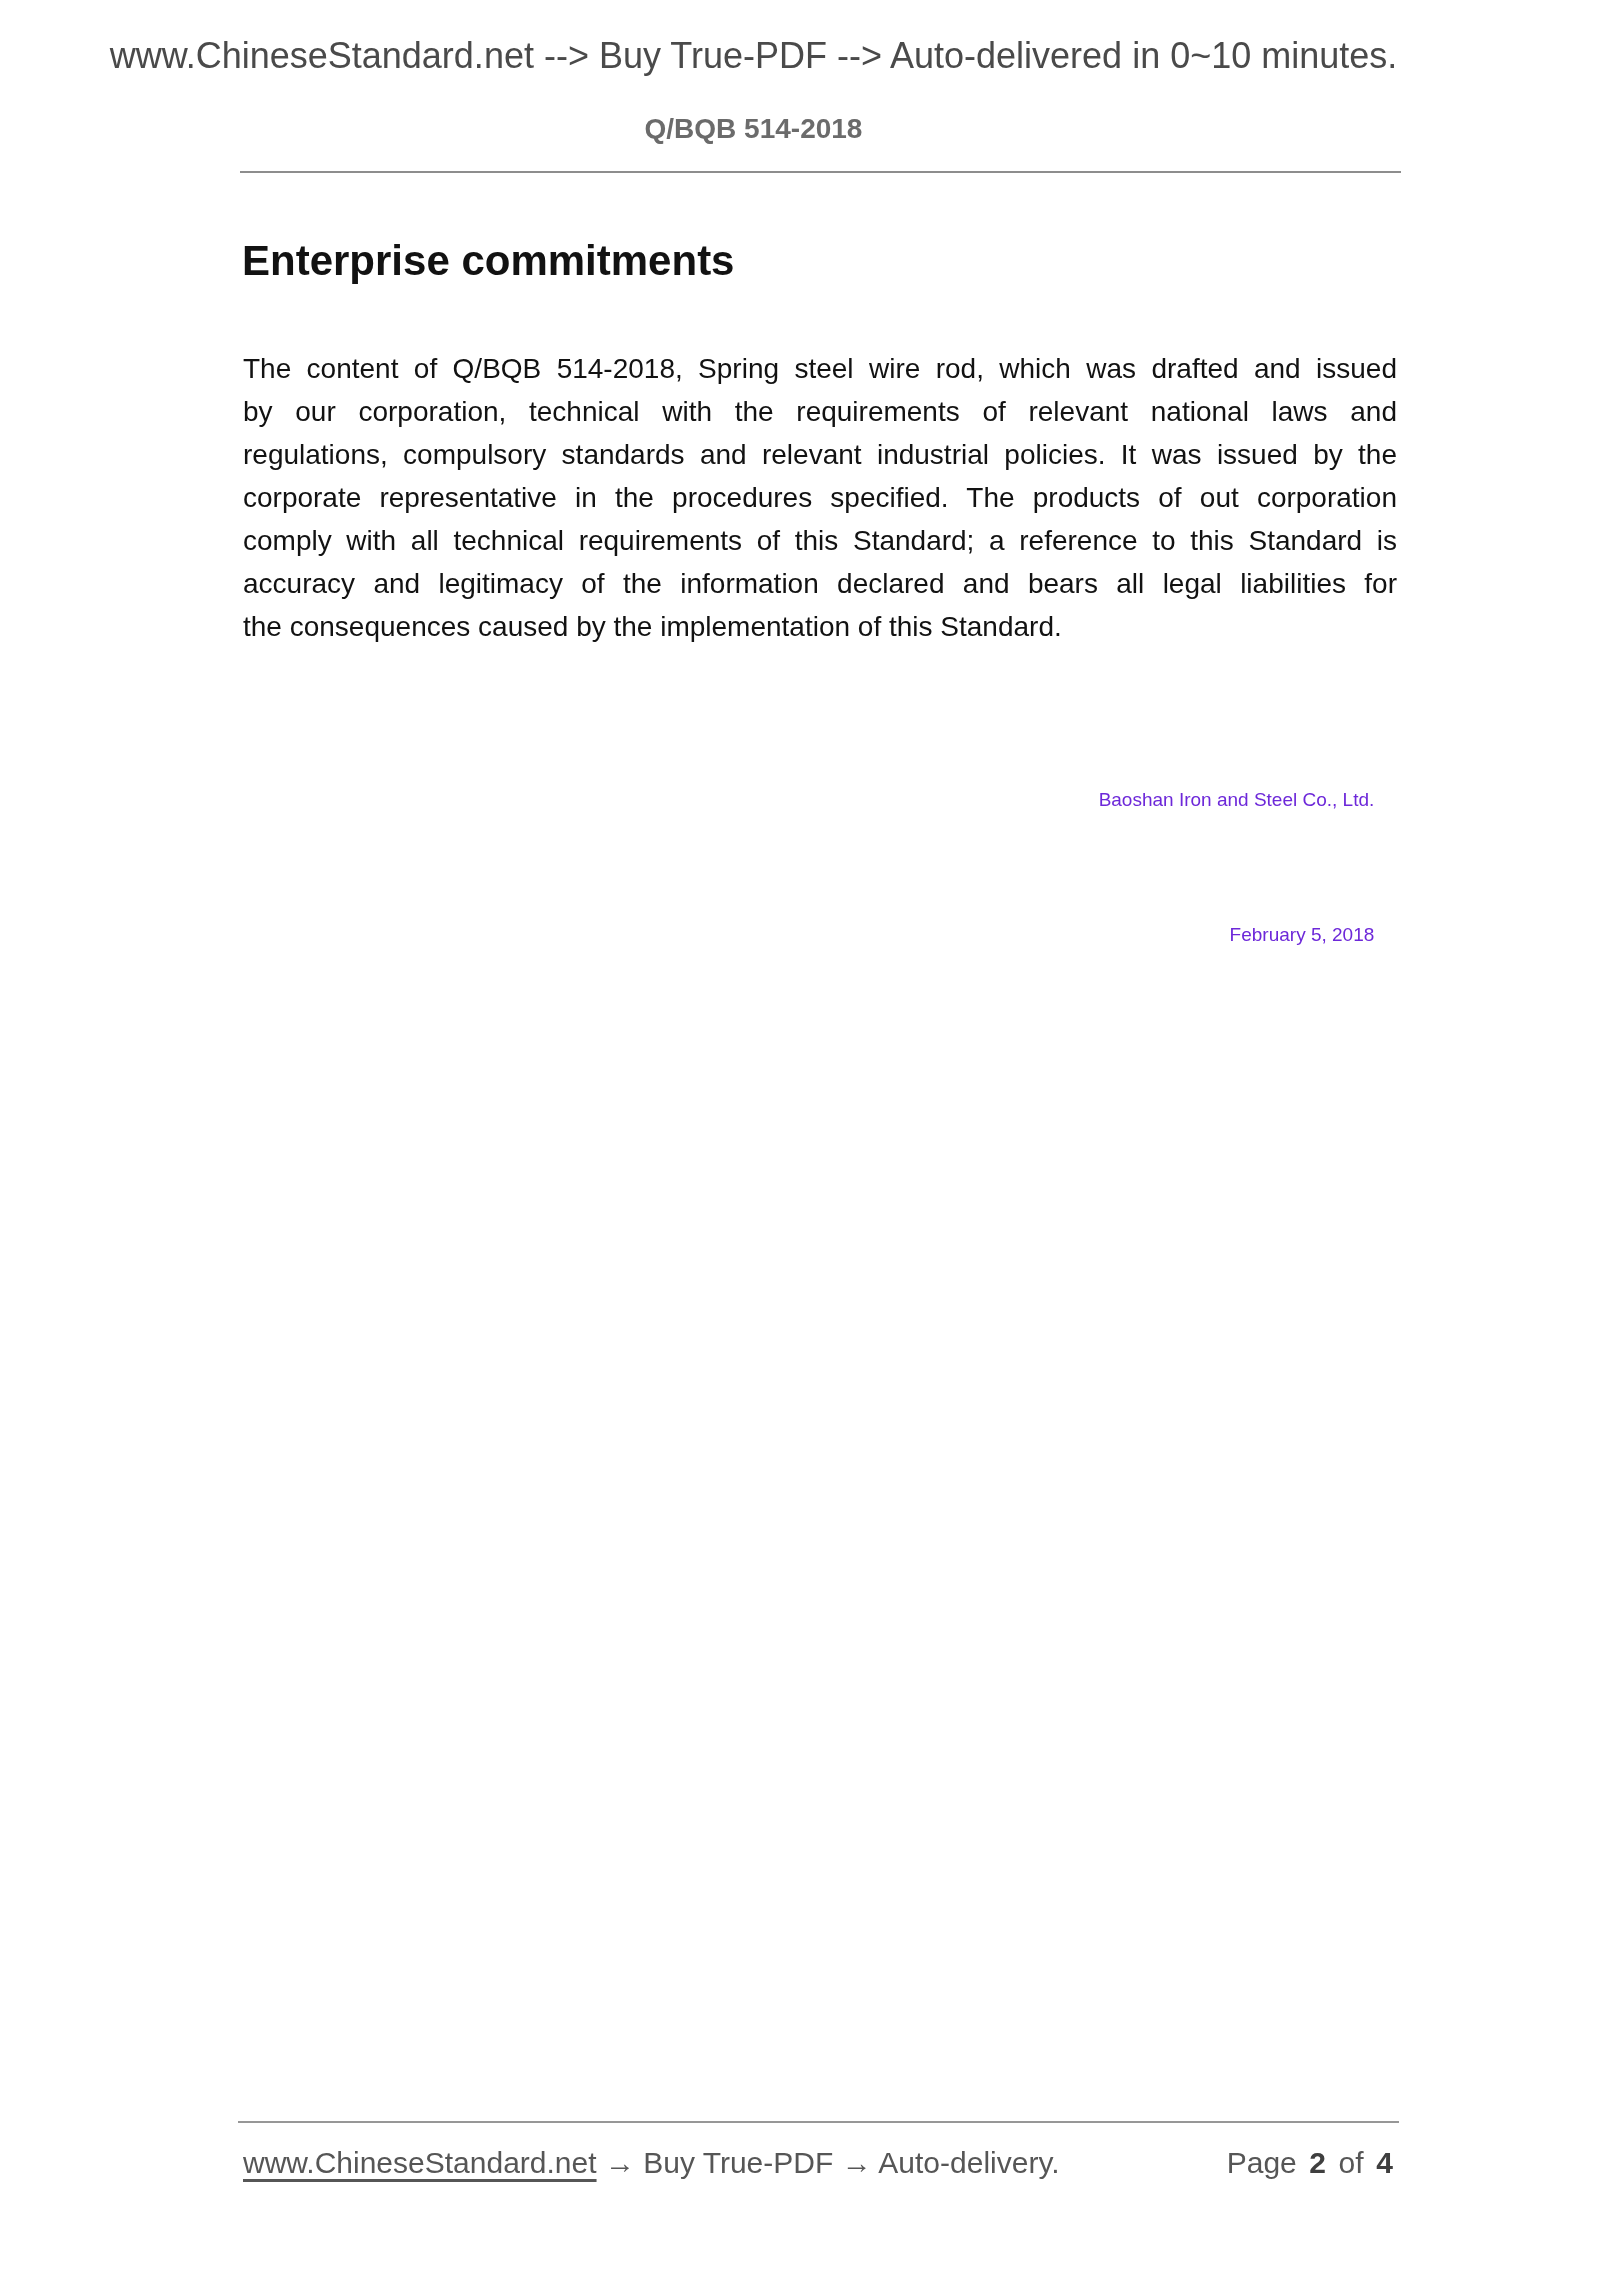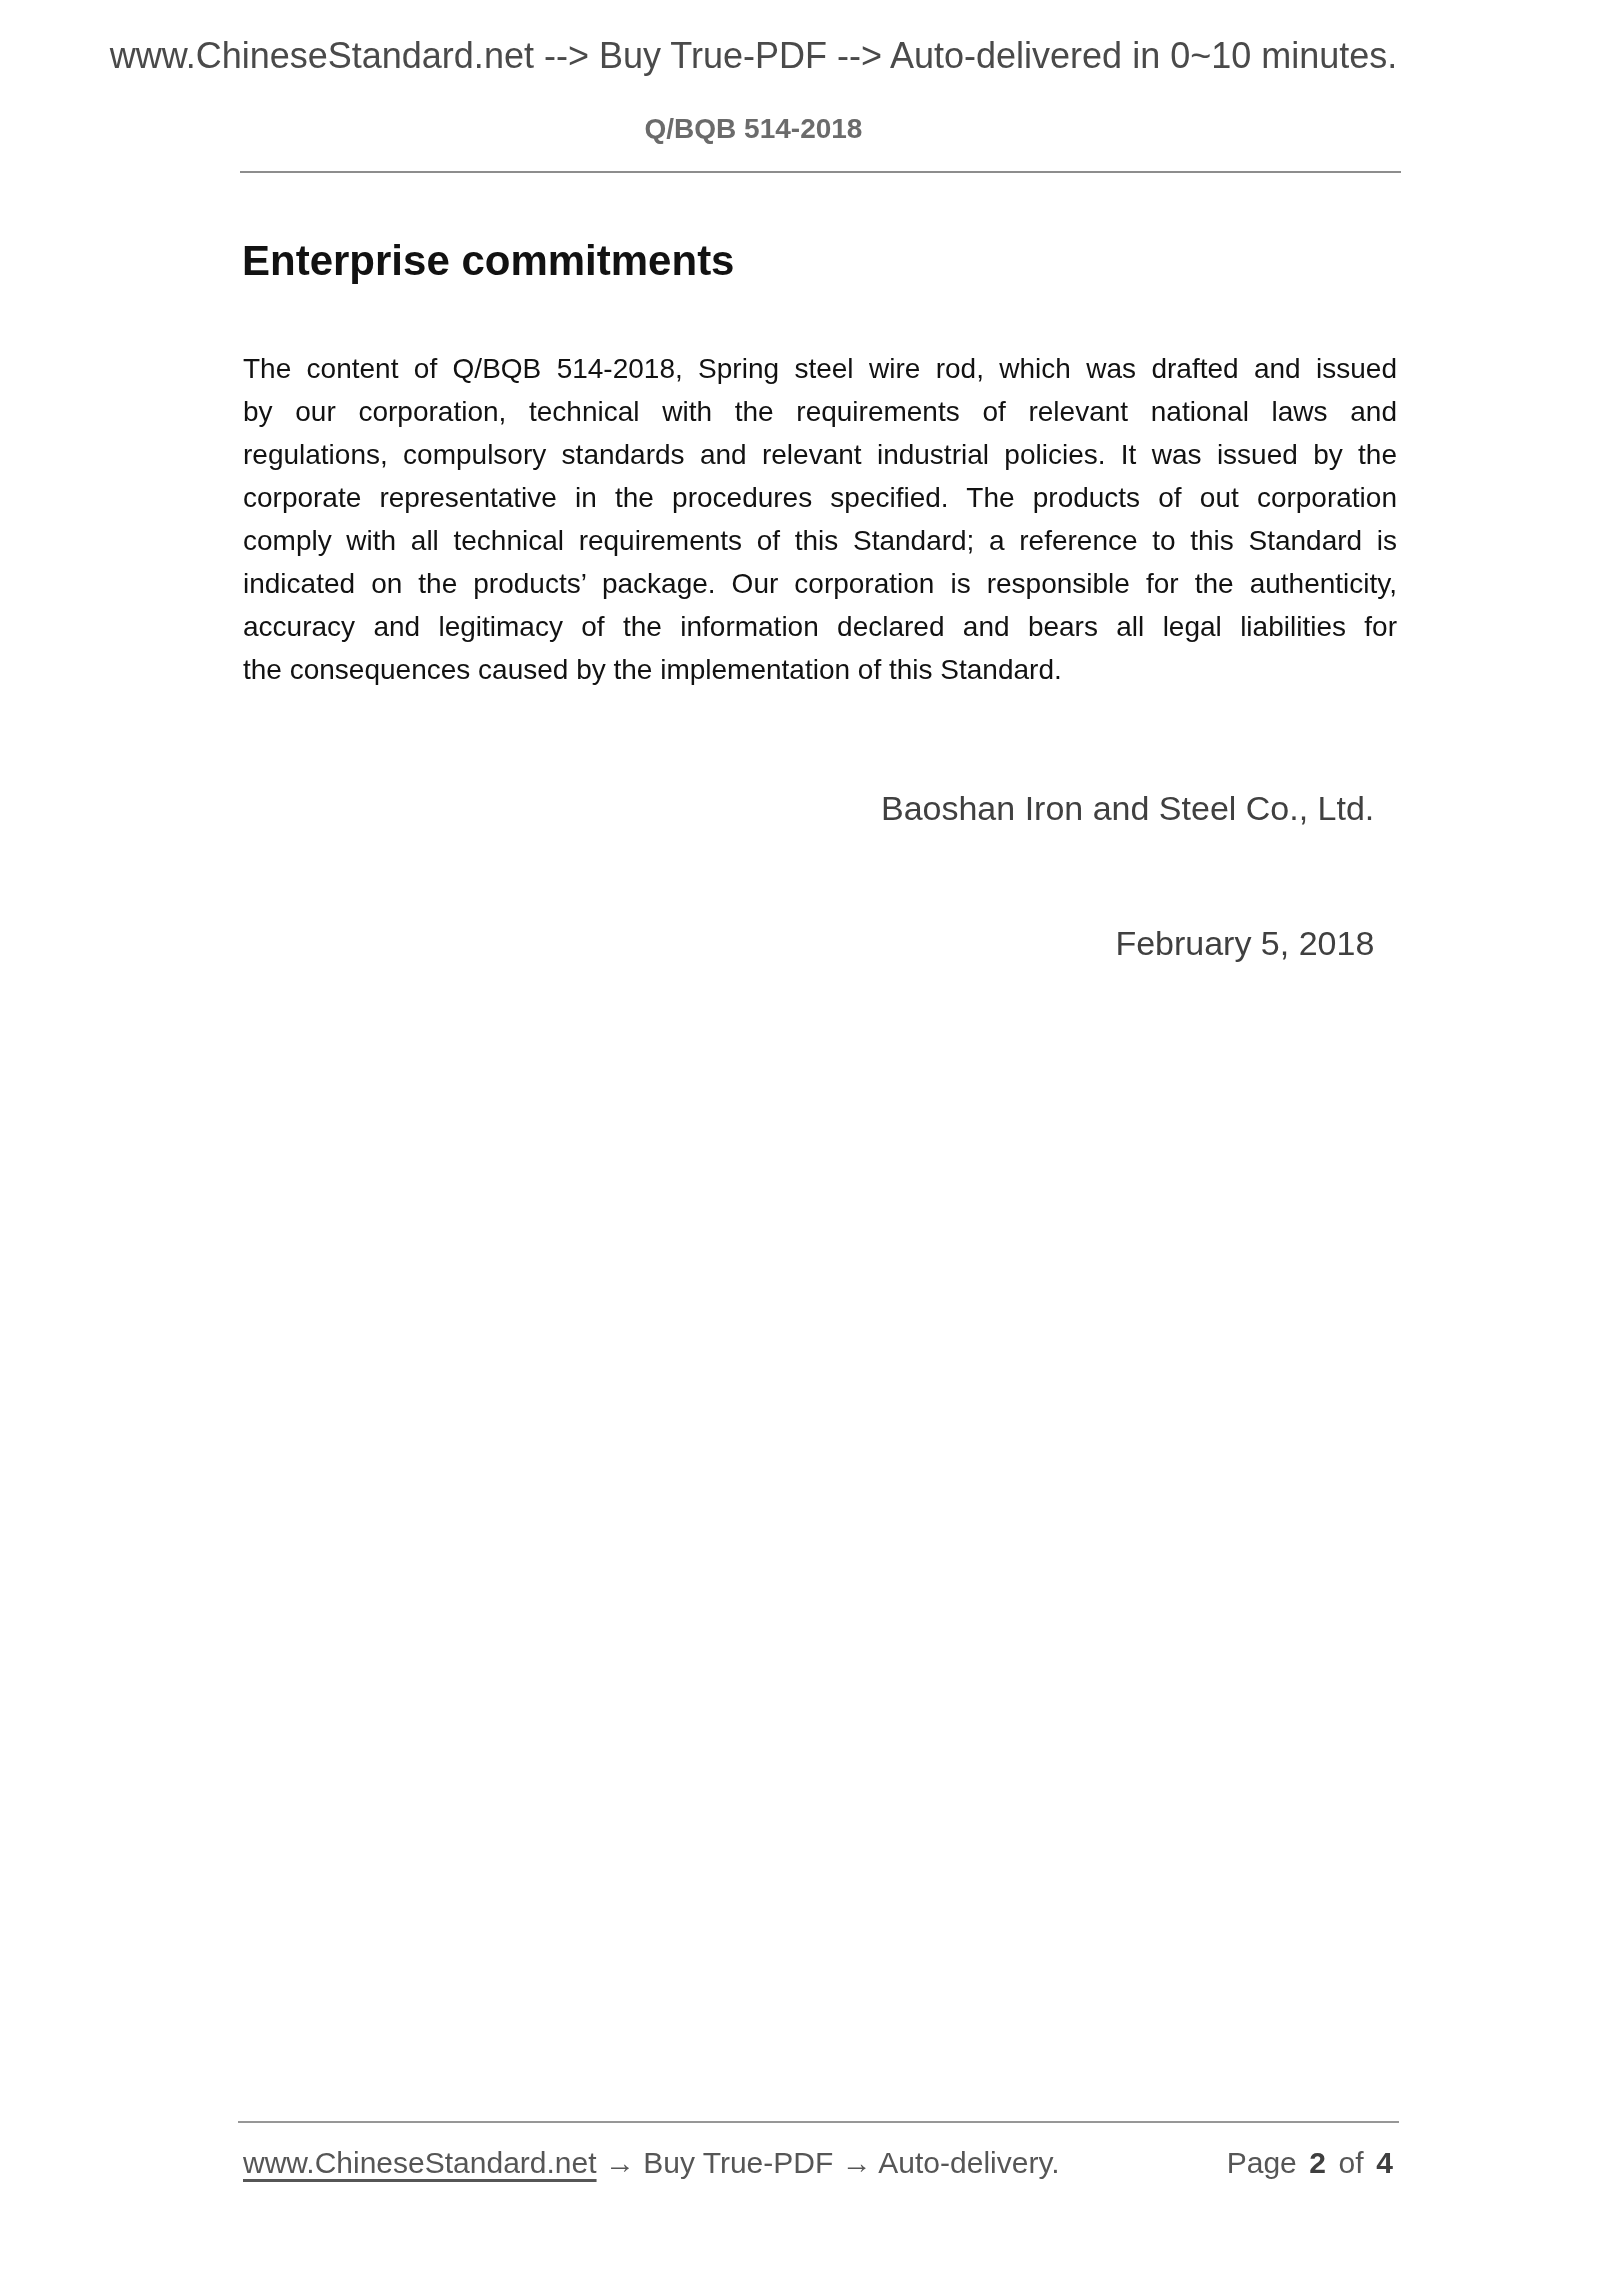--- a/index.html
+++ b/index.html
@@ -91,22 +91,22 @@
   }
 
   
   .sig-line {
     position: absolute;
     left: 242px;
     width: 1144px;
     text-align: right;
     padding-right: 11.7px;
     box-sizing: border-box;
-    font-size: 34px;
-    color: #404040;
+    font-size: 19px;
+    color: #6d28d9;
   }
   .sig-company { top: 789px; }
   .sig-date    { top: 924px; }
 
   
   .footer {
     position: absolute;
     top: 2146px;
     left: 243px;
     width: 1154px;
@@ -144,21 +144,20 @@
   <hr class="rule rule-top">
 
   <div class="doc-title">Enterprise commitments</div>
 
   <div class="paragraph">
     <div class="pline">The content of Q/BQB 514-2018, Spring steel wire rod, which was drafted and issued</div>
     <div class="pline">by our corporation, technical with the requirements of relevant national laws and</div>
     <div class="pline">regulations, compulsory standards and relevant industrial policies. It was issued by the</div>
     <div class="pline">corporate representative in the procedures specified. The products of out corporation</div>
     <div class="pline">comply with all technical requirements of this Standard; a reference to this Standard is</div>
-    <div class="pline">indicated on the products’ package. Our corporation is responsible for the authenticity,</div>
     <div class="pline">accuracy and legitimacy of the information declared and bears all legal liabilities for</div>
     <div class="pline last">the consequences caused by the implementation of this Standard.</div>
   </div>
 
   <div class="sig-line sig-company">Baoshan Iron and Steel Co., Ltd.</div>
 
   <div class="sig-line sig-date">February 5, 2018</div>
 
   <hr class="rule rule-bottom">
 

